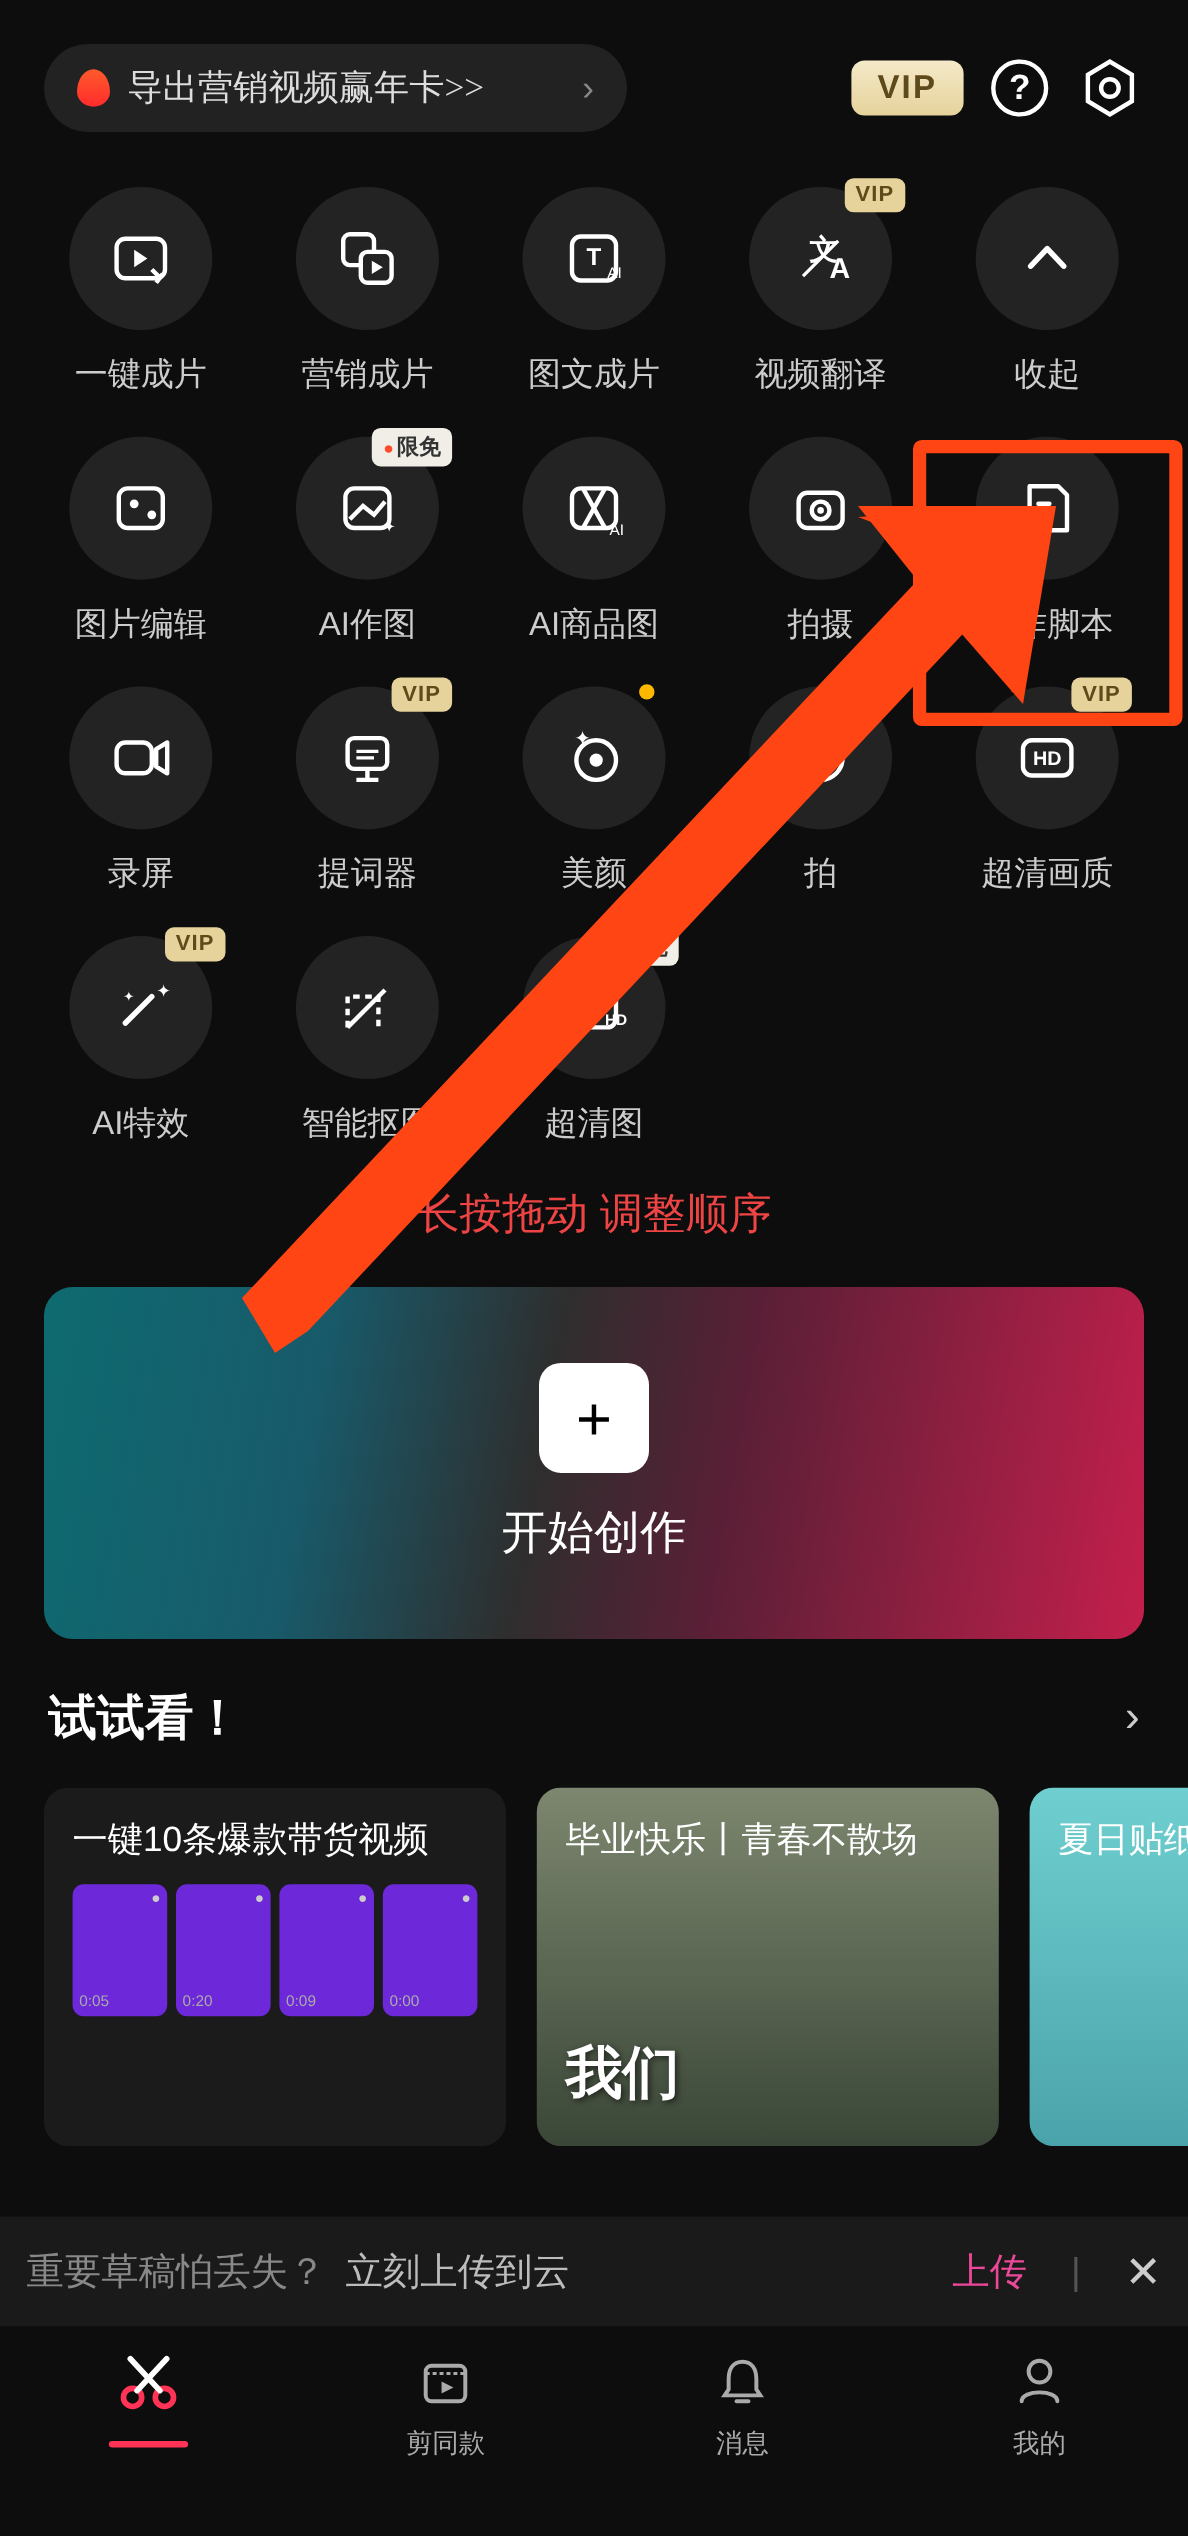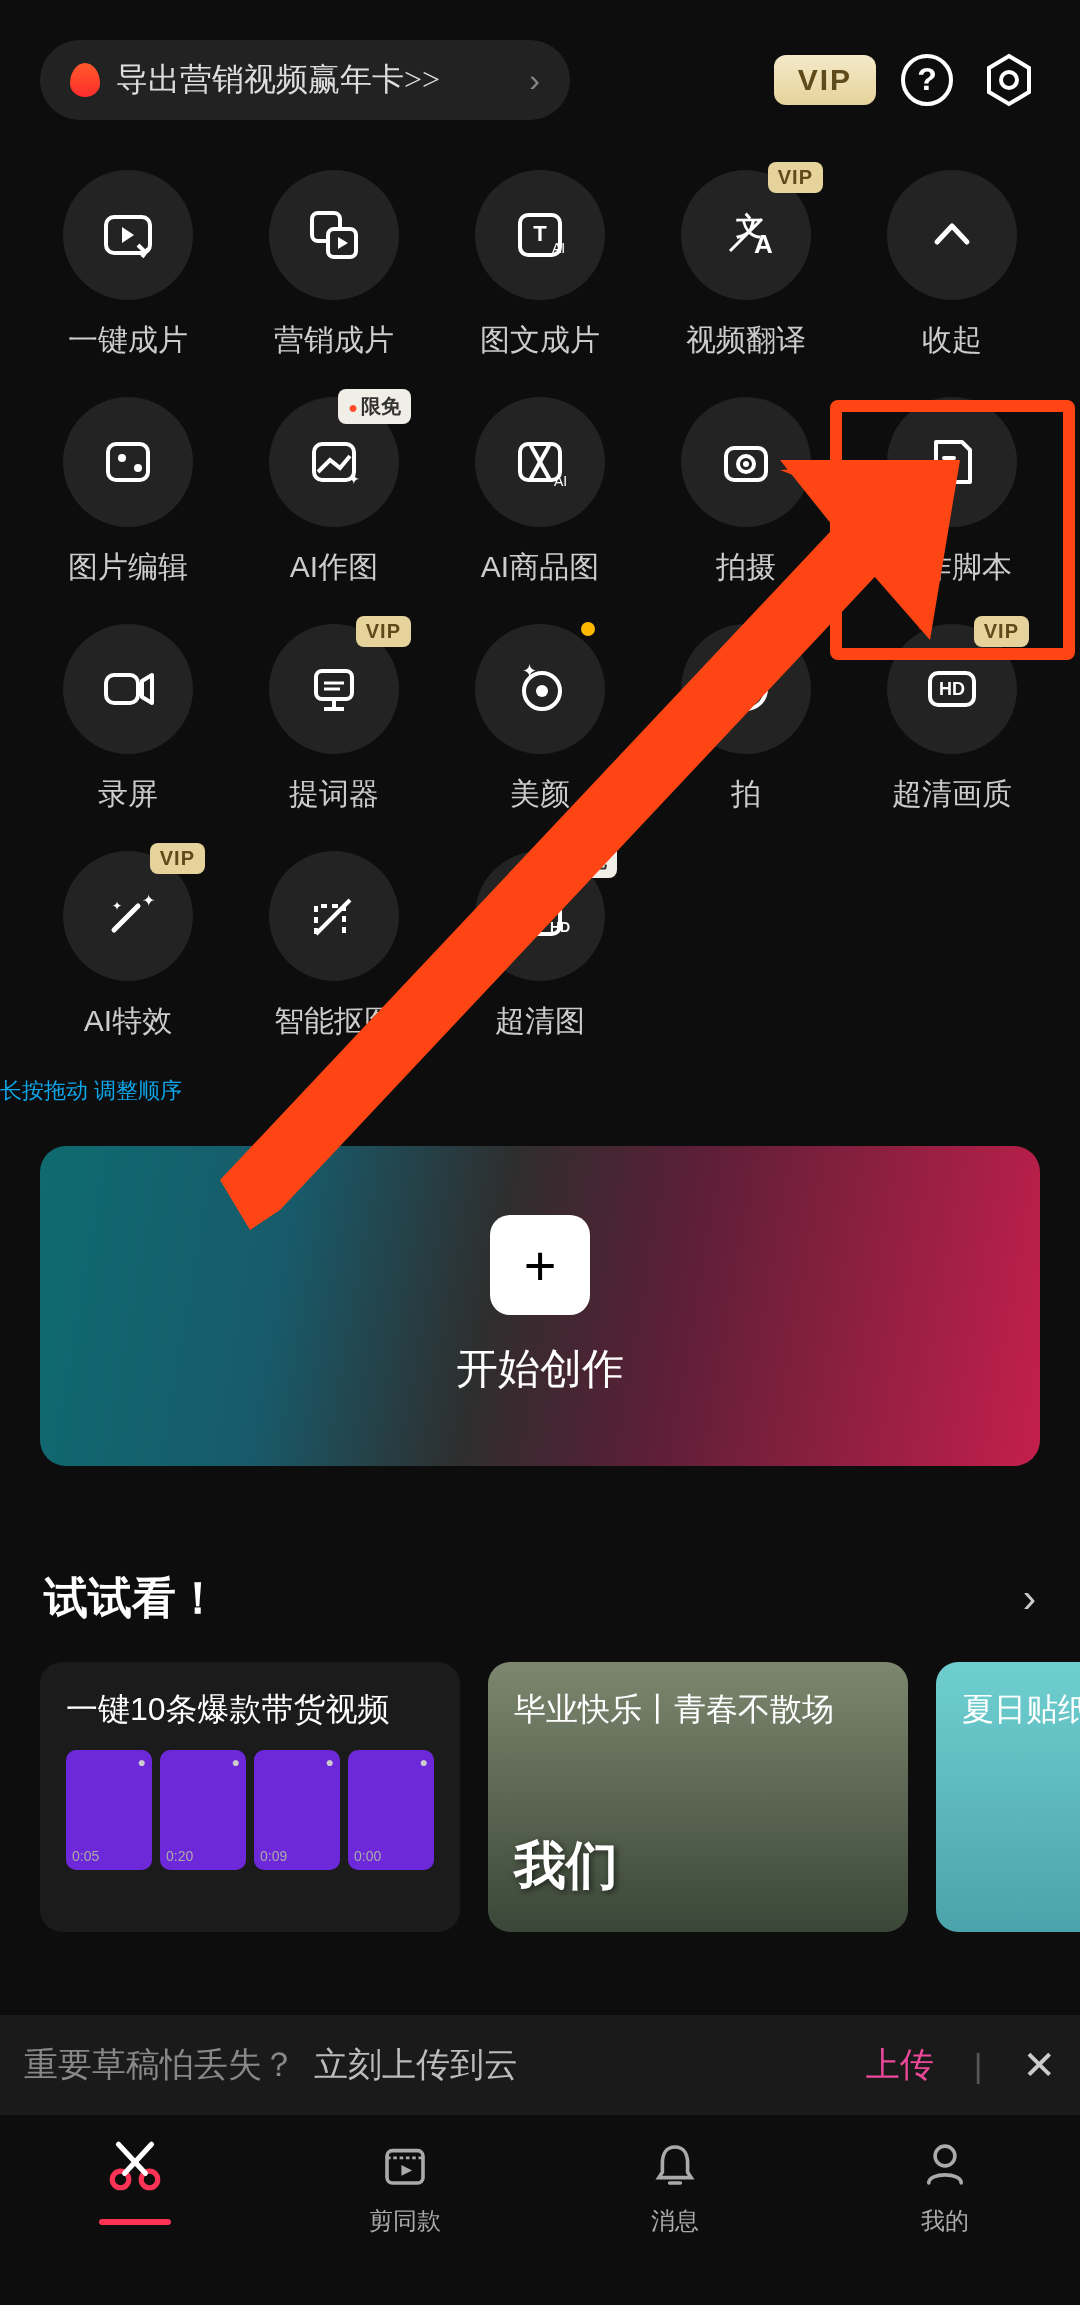--- a/index.html
+++ b/index.html
@@ -87,23 +87,23 @@
   }
   .tag.vip { background:#e6d39b; color:#5e4a1a; letter-spacing:1px; }
   .tag.free { background:#f0eee7; color:#333; }
   .tag.free::before { content:"●"; color:#ff4a2c; margin-right:3px; font-size:16px; }
   .dot {
     position:absolute; width:14px; height:14px; background:#ffb800;
     border-radius:50%; top:-2px; right:10px;
   }
   
   .hint {
-    text-align: left;
-    color: #0ea5e9;
-    font-size: 22px;
+    text-align: center;
+    color: #ef4444;
+    font-size: 39px;
     margin: 34px 0 40px 0;
   }
   
   
   .create-card {
     margin: 0 40px;
     height: 320px;
     border-radius: 26px;
     background: linear-gradient(100deg,#0e6b70 0%, #185a6a 25%, #2e2e2e 45%, #5a1f36 62%, #c41f4c 100%);
     display: flex;
@@ -117,32 +117,32 @@
     background: #fff;
     border-radius: 20px;
     display:flex; align-items:center; justify-content:center;
     color:#000; font-size:56px; font-weight:400;
   }
   .create-card .ttl { color:#fff; font-size:42px; font-weight:500; }
   
   
   .try-head {
     display:flex; align-items:center;
-    padding: 103px 44px 34px 44px;
+    padding: 42px 44px 34px 44px;
   }
   .try-head .t { font-size:44px; font-weight:600; }
   .try-head .arr { margin-left:auto; font-size:40px; color:#ccc; }
   .cards {
     display:flex;
     gap:28px;
     padding: 0 40px;
     overflow:hidden;
   }
   .card {
-    width: 420px; height: 270px;
+    width: 420px; height: 326px;
     border-radius: 22px;
     padding: 26px;
     color:#fff;
     font-size:32px;
     font-weight:500;
     flex: 0 0 auto;
     position:relative;
     overflow:hidden;
   }
   .card.c1 { background:#1b1b1b; }

